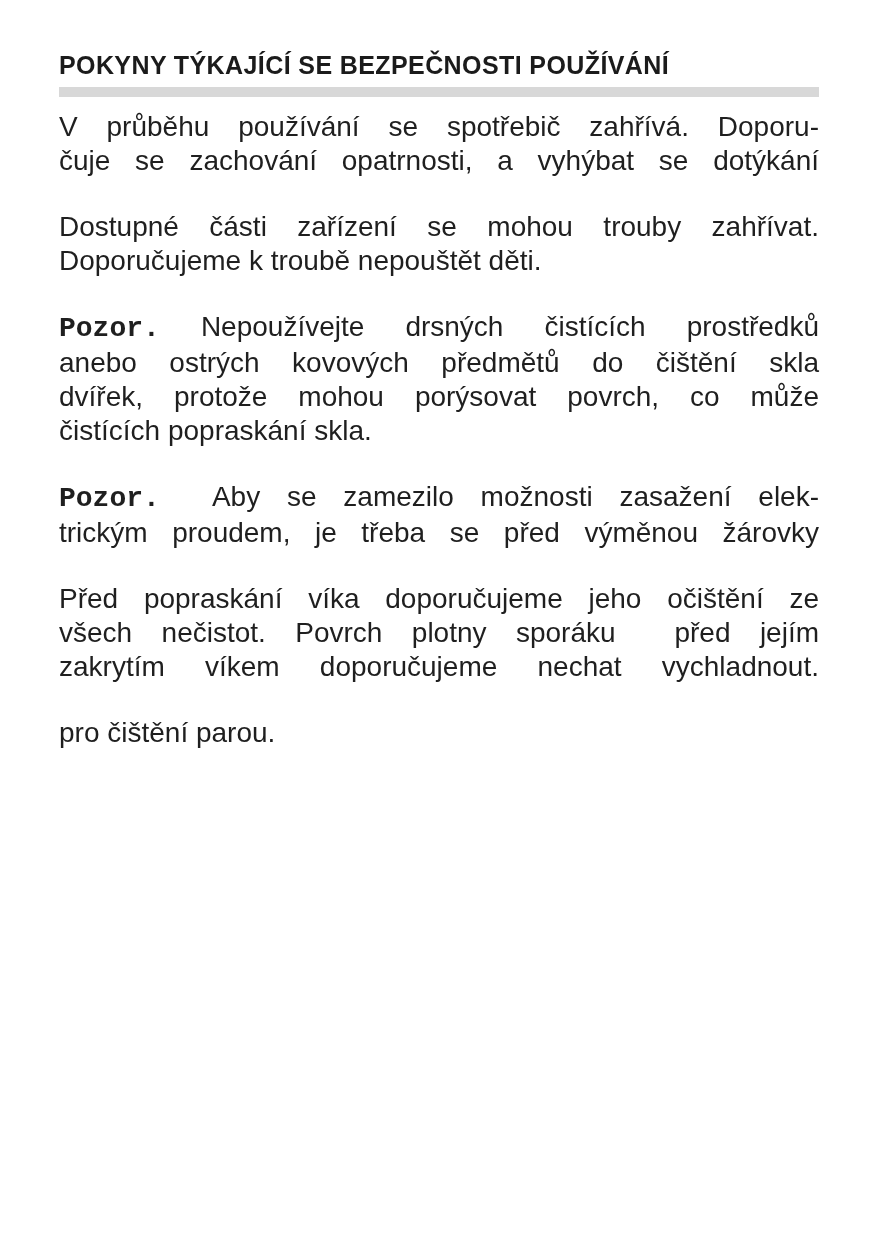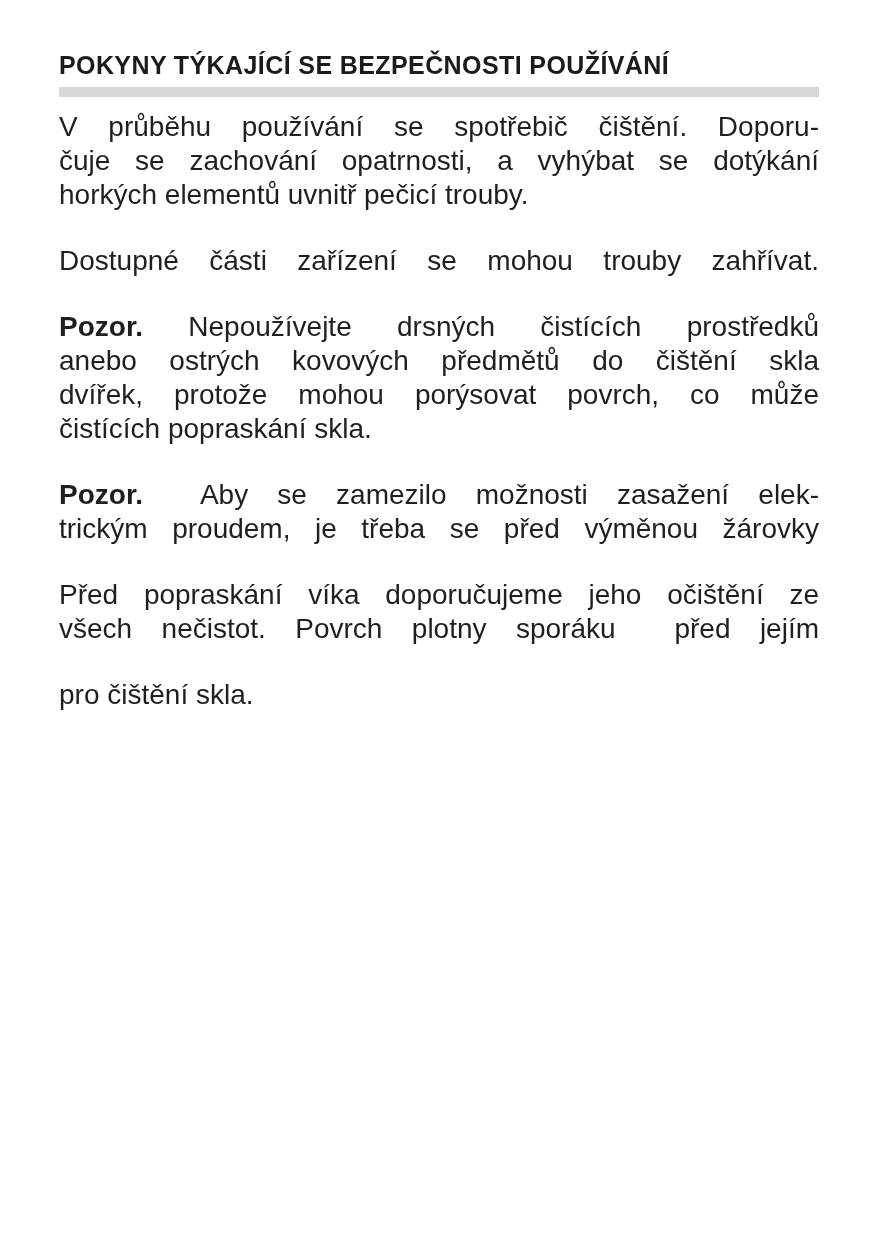--- a/index.html
+++ b/index.html
@@ -51,20 +51,21 @@
     white-space: pre-wrap;
     text-align: left;
   }
   .line.fill {
     text-align: justify;
     text-align-last: justify;
     text-justify: inter-word;
   }
   .paragraph b {
     font-weight: bold;
+    font-family: Liberation Mono, monospace;
   }
   .page-number-box {
     position: absolute;
     left: 390px;
     top: 1179px;
     width: 94px;
     height: 26px;
     background: #d2d2d2;
     display: flex;
     align-items: center;
@@ -81,43 +82,44 @@
 <body>
 
 <div class="page">
 
   <div class="heading">POKYNY TÝKAJÍCÍ SE BEZPEČNOSTI POUŽÍVÁNÍ</div>
 
   <div class="rule rule-top"></div>
 
   <div class="body-text">
       <div class="paragraph">
-        <div class="line fill">V průběhu používání se spotřebič čištění. Doporu-</div>
+        <div class="line fill">V průběhu používání se spotřebič zahřívá. Doporu-</div>
         <div class="line fill">čuje se zachování opatrnosti, a vyhýbat se dotýkání</div>
-        <div class="line">horkých elementů uvnitř pečicí trouby.</div>
       </div>
       <div class="paragraph">
         <div class="line fill">Dostupné části zařízení se mohou trouby zahřívat.</div>
+        <div class="line">Doporučujeme k troubě nepouštět děti.</div>
       </div>
       <div class="paragraph">
         <div class="line fill"><b>Pozor.</b> Nepoužívejte drsných čistících prostředků</div>
         <div class="line fill">anebo ostrých kovových předmětů do čištění skla</div>
         <div class="line fill">dvířek, protože mohou porýsovat povrch, co může</div>
         <div class="line">čistících popraskání skla.</div>
       </div>
       <div class="paragraph">
         <div class="line fill"><b>Pozor.</b>  Aby se zamezilo možnosti zasažení elek-</div>
         <div class="line fill">trickým proudem, je třeba se před výměnou žárovky</div>
       </div>
       <div class="paragraph">
         <div class="line fill">Před popraskání víka doporučujeme jeho očištění ze</div>
         <div class="line fill">všech nečistot. Povrch plotny sporáku  před jejím</div>
+        <div class="line fill">zakrytím víkem doporučujeme nechat vychladnout.</div>
       </div>
       <div class="paragraph">
-        <div class="line">pro čištění skla.</div>
+        <div class="line">pro čištění parou.</div>
       </div>
     </div>
 
   <div class="rule rule-bottom"></div>
 
   <div class="page-number-box">
     <span class="page-number">5</span>
   </div>
 
 </div>

